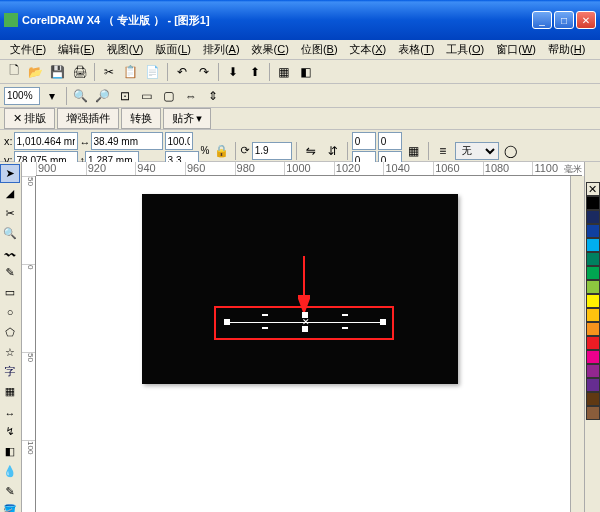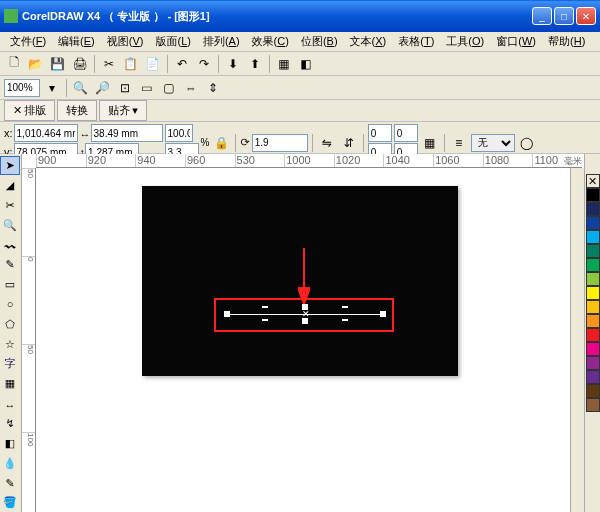--- a/index.html
+++ b/index.html
@@ -1,18 +1,18 @@
 <!DOCTYPE html>
 <html><head>
 <meta charset="utf-8">
 <style>
 * { margin: 0; padding: 0; box-sizing: border-box; font-family: "Microsoft YaHei", Arial, sans-serif; font-size: 11px; }
 body { background: #ece9d8; width: 600px; height: 512px; overflow: hidden; }
 
-.titlebar { background: linear-gradient(to bottom, #0058e0, #3d8df5 5%, #0856d6 50%, #0042bf); height: 32px; display: flex; align-items: center; padding: 0 4px; color: white; }
+.titlebar { background: linear-gradient(to bottom, #0058e0, #3d8df5 5%, #0856d6 50%, #0042bf); height: 40px; display: flex; align-items: center; padding: 0 4px; color: white; }
 .titlebar .icon { width: 14px; height: 14px; background: #4caf50; margin-right: 4px; }
 .titlebar .title { flex: 1; font-weight: bold; }
 .titlebar .winbtn { width: 20px; height: 18px; margin-left: 2px; border: 1px solid #fff; border-radius: 3px; display: flex; align-items: center; justify-content: center; font-size: 10px; color: white; cursor: pointer; }
 .titlebar .winbtn.min { background: linear-gradient(#6fa8f5,#2e6cd6); }
 .titlebar .winbtn.max { background: linear-gradient(#6fa8f5,#2e6cd6); }
 .titlebar .winbtn.close { background: linear-gradient(#f57b6f,#d63e2e); }
 
 .menubar { background: #ece9d8; height: 20px; display: flex; align-items: center; padding: 0 4px; border-bottom: 1px solid #c0c0c0; }
 .menubar .menu { padding: 16px 6px; cursor: pointer; }
 .menubar .menu u { text-decoration: underline; }
@@ -110,20 +110,23 @@
   <div class="btn">⇔</div>
   <div class="btn">⇕</div>
 </div>
 
 <div class="tabbar">
   <div class="tab">
       <span>✕</span>
       <span>排版</span>
     </div>
   <div class="tab">
+      <span>增强插件</span>
+    </div>
+  <div class="tab">
       <span>转换</span>
     </div>
   <div class="tab">
       <span>贴齐</span> 
       <span>▾</span>
     </div>
 </div>
 
 <div class="toolbar" style="height:32px;flex-wrap:wrap;">
   <div style="display:flex;flex-direction:column;gap:1px;">
@@ -147,21 +150,21 @@
       </div>
   </div>
   <div style="display:flex;flex-direction:column;gap:1px;">
     <input style="width: 28px;" value="100.0">
     <input style="width: 34px;" value="3.3">
   </div>
   <span style="font-size:10px">%</span>
   <div class="btn">🔒</div>
   <div class="sep"></div>
   <span>⟳</span>
-  <input style="width: 56px;" value="1.9">
+  <input style="width: 40px;" value="1.9">
   <div class="sep"></div>
   <div class="btn">⇋</div>
   <div class="btn">⇵</div>
   <div class="sep"></div>
   <div style="display:flex;flex-direction:column;gap:1px;">
     <input style="width: 24px;" value="0">
     <input style="width: 24px;" value="0">
   </div>
   <div style="display:flex;flex-direction:column;gap:1px;">
     <input style="width: 24px;" value="0">
@@ -196,21 +199,21 @@
     <div class="tool">🪣</div>
     <div class="tool">◆</div>
   </div>
 
   <div class="canvas-area">
     <div class="ruler-h">
       <div class="mark">900</div>
         <div class="mark">920</div>
         <div class="mark">940</div>
         <div class="mark">960</div>
-        <div class="mark">530</div>
+        <div class="mark">980</div>
         <div class="mark">1000</div>
         <div class="mark">1020</div>
         <div class="mark">1040</div>
         <div class="mark">1060</div>
         <div class="mark">1080</div>
         <div class="mark">1100</div>
     </div>
     <div style="position:absolute;top:1px;right:2px;font-size:9px;color:#666">毫米</div>
     <div class="ruler-v">
       <div class="mark">50</div>

